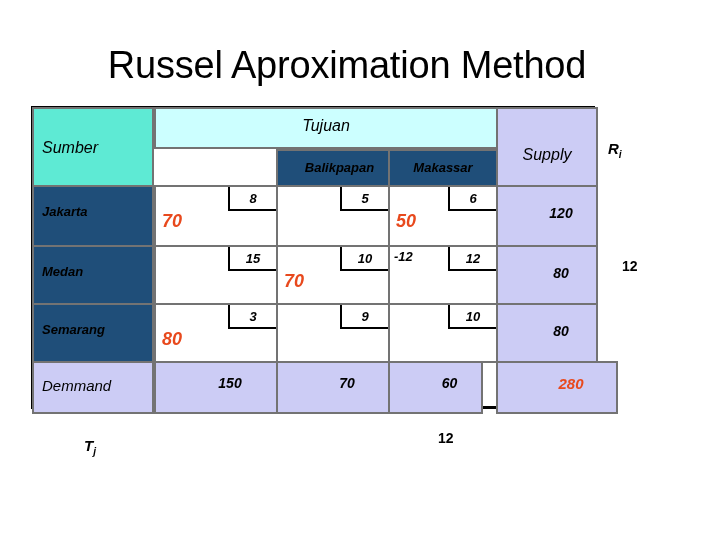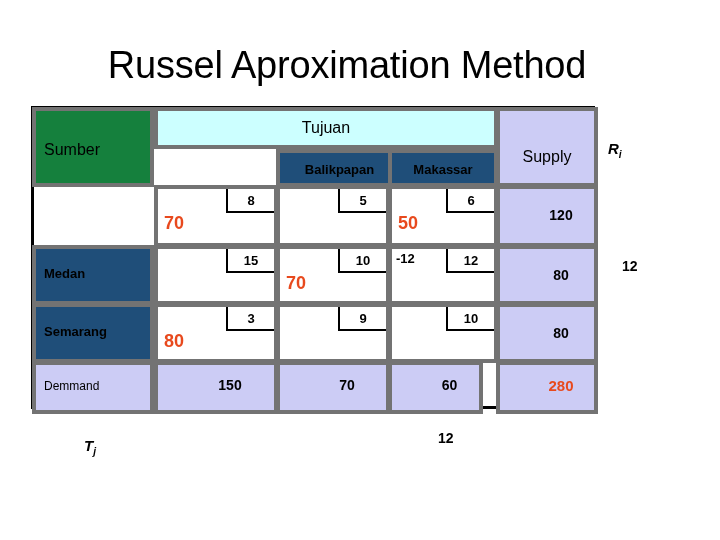--- a/index.html
+++ b/index.html
@@ -44,25 +44,26 @@
     position: absolute;
     left: 0; top: 0;
     width: 100%;
     height: 100%;
   }
 
   
   .cell {
     position: absolute;
     box-sizing: border-box;
-    border: 4px solid #737373;
+    border: 2px solid #737373;
     overflow: hidden;
-  }
-
-  .c-head-src   { background: #15803d; }
+    font-style: italic;
+  }
+
+  .c-head-src   { background: #5eead4; }
   .c-head-dest  { background: #ccffff; }
   .c-head-sub   { background: #1f4e79; color: #000000; }
   .c-head-sup   { background: #ccccf5; }
   .c-rowlabel   { background: #1f4e79; }
   .c-body       { background: #ffffff; }
   .c-supply     { background: #ccccf5; }
   .c-demand     { background: #ccccf5; }
 
   .lbl-left {
     display: block;
@@ -223,20 +224,23 @@
       <span class="lbl-center" id="lbl-supply">Supply</span>
     </div>
 
     <div class="cell c-head-sub" style="left:242px; top:40px; width:127px; height:38px;">
       <span class="lbl-center dest-name">Balikpapan</span>
     </div>
     <div class="cell c-head-sub" style="left:354px; top:40px; width:110px; height:38px;">
       <span class="lbl-center dest-name">Makassar</span>
     </div>
 
+    <div class="cell c-rowlabel" style="left:-2px; top:76px; width:122px; height:62px;">
+      <span class="lbl-left src-name">Jakarta</span>
+    </div>
 
     <div class="cell c-body" style="left:120px; top:76px; width:124px; height:62px;">
       <span class="cost-box">8</span>
       <span class="alloc">70</span>
     </div>
 
     <div class="cell c-body" style="left:242px; top:76px; width:114px; height:62px;">
       <span class="cost-box">5</span>
       <span class="alloc"></span>
     </div>
@@ -291,36 +295,36 @@
     <div class="cell c-body" style="left:354px; top:194px; width:110px; height:60px;">
       <span class="cost-box">10</span>
       <span class="alloc"></span>
     </div>
 
     <div class="cell c-supply" style="left:462px; top:194px; width:102px; height:60px;">
       <span class="num-center">80</span>
     </div>
 
     <div class="cell c-demand" style="left:-2px; top:252px; width:122px; height:53px;">
-      <span class="lbl-left" style="top:14px; font-size:12px;">Demmand</span>
+      <span class="lbl-left" style="top:14px; font-size:15px;">Demmand</span>
     </div>
 
     <div class="cell c-demand" style="left:120px; top:252px; width:124px; height:53px;">
       <span class="num-center demand-row">150</span>
     </div>
 
     <div class="cell c-demand" style="left:242px; top:252px; width:114px; height:53px;">
       <span class="num-center demand-row">70</span>
     </div>
 
     <div class="cell c-demand" style="left:354px; top:252px; width:95px; height:53px;">
       <span class="num-center demand-row">60</span>
     </div>
 
-    <div class="cell c-demand" style="left:462px; top:252px; width:102px; height:53px;">
+    <div class="cell c-demand" style="left:462px; top:252px; width:122px; height:53px;">
       <span class="num-center demand-row total">280</span>
     </div>
 
   </div>
 </div>
 
 <div class="outside" id="ri-label"><span>R</span><span class="sub">i</span></div>
 
 <div class="outside" id="ri-medan">12</div>
 

